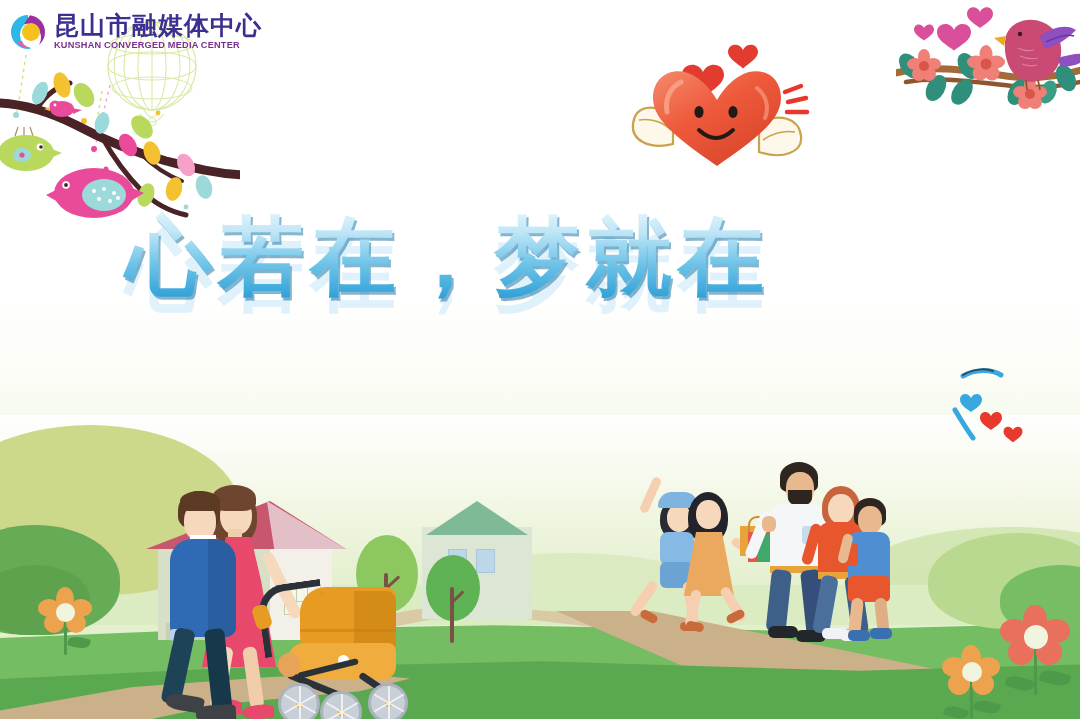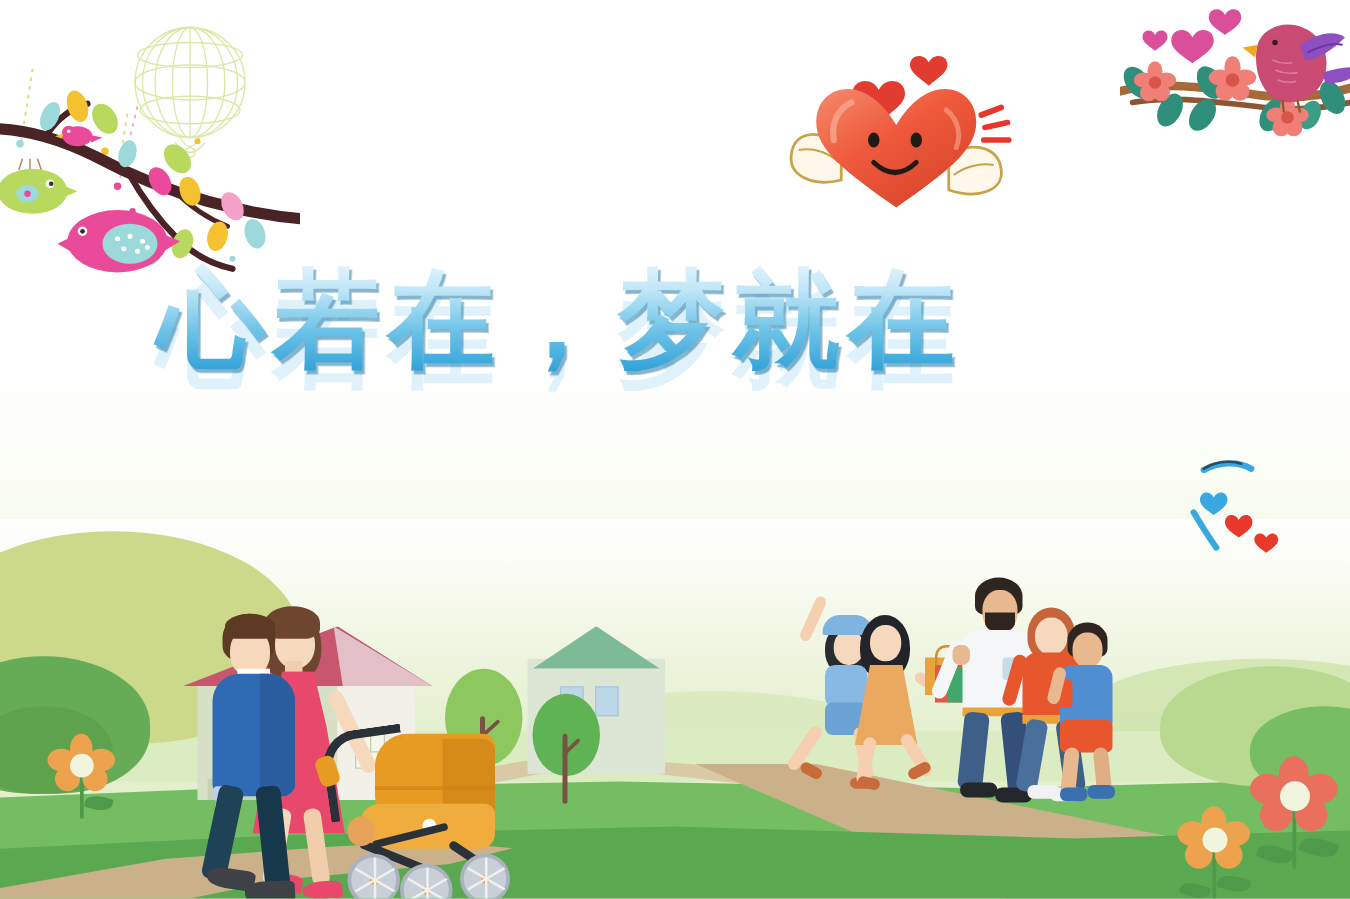--- a/index.html
+++ b/index.html
@@ -557,20 +557,32 @@
 
   <svg class="brushmarks" viewBox="0 0 110 95" aria-hidden="true">
     <path d="M18 18 C 30 11, 46 11, 56 17" stroke="#3aa8e0" stroke-width="5" fill="none" stroke-linecap="round"></path>
     <path d="M18 17 C 28 11, 40 10, 48 13" stroke="#2b2b33" stroke-width="2" fill="none" stroke-linecap="round" opacity=".75"></path>
     <path d="M10 52 C 16 62, 22 72, 28 80" stroke="#3aa8e0" stroke-width="5" fill="none" stroke-linecap="round"></path>
     <path d="M26 40 c-3-6 -11-5 -11 2 c0 5 7 9 11 12 c4-3 11-7 11-12 c0-7 -8-8 -11-2 z" fill="#3aa8e0"></path>
     <path d="M46 58 c-3-6 -11-5 -11 2 c0 5 7 9 11 12 c4-3 11-7 11-12 c0-7 -8-8 -11-2 z" fill="#e8392c"></path>
     <path d="M68 72 c-2.6-5 -9.5-4.2 -9.5 1.8 c0 4.3 6 7.8 9.5 10.4 c3.5-2.6 9.5-6.1 9.5-10.4 c0-6 -6.9-6.8 -9.5-1.8 z" fill="#e8392c"></path>
   </svg>
 
+  <div class="logo">
+    <svg class="logo-mark" viewBox="0 0 40 40" aria-hidden="true">
+      <path d="M20 3 a17 17 0 0 0 -17 17 a17 17 0 0 0 17 17 a17 17 0 0 0 3-.3 a14 14 0 0 1 -11-13.7 a14 14 0 0 1 8-12.6 Z" fill="#2fb7e8"></path>
+      <path d="M22 3.2 a17 17 0 0 1 15 16.8 a17 17 0 0 1 -6 12.9 a14 14 0 0 0 2-7.2 a14 14 0 0 0 -14-14 a14 14 0 0 0 -3 .3 Z" fill="#9b2fa0"></path>
+      <circle cx="23" cy="20" r="9" fill="#f4c11e"></circle>
+      <path d="M9 30 a14 14 0 0 0 10 6 a14 14 0 0 0 4-.6 a9 9 0 0 1 -9-6.4 Z" fill="#e85fa8"></path>
+    </svg>
+    <div class="logo-text">
+      <div class="logo-cn">昆山市融媒体中心</div>
+      <div class="logo-en">KUNSHAN CONVERGED MEDIA CENTER</div>
+    </div>
+  </div>
 
   <div class="headline">
     <div class="hl-line">
       <div class="hl-echo">心若在，梦就在</div>
       <div class="hl-text">心若在，梦就在</div>
     </div>
   </div>
 
 </div>
 

